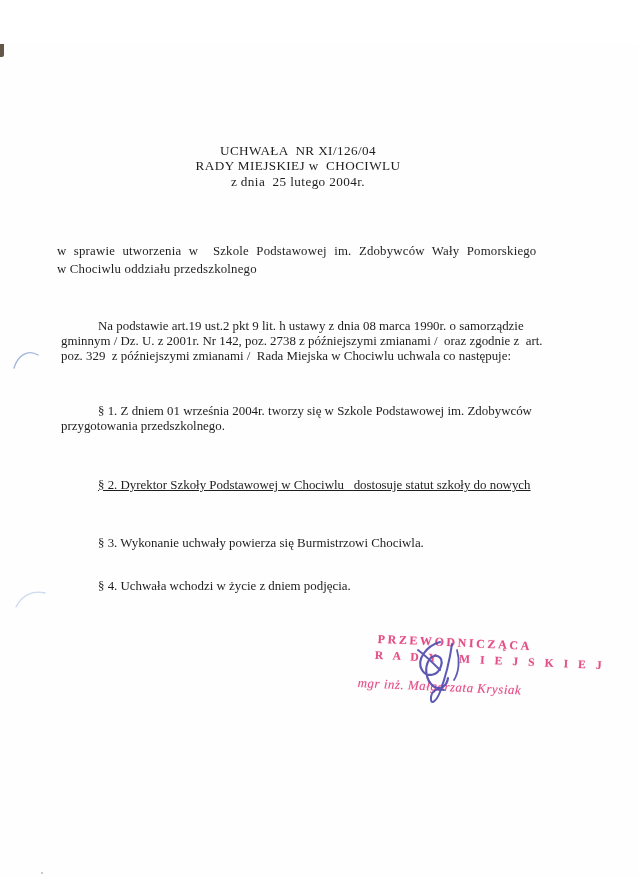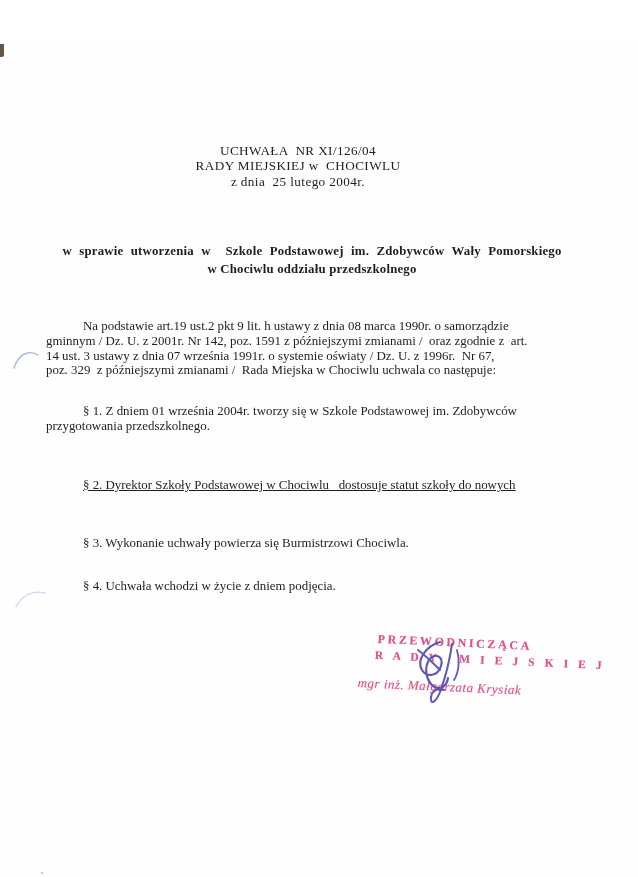--- a/index.html
+++ b/index.html
@@ -25,31 +25,30 @@
     font-size: 13.2px;
     line-height: 15.4px;
     letter-spacing: 0.4px;
   }
 
   
   .subject-block {
     position: absolute;
     top: 199px; left: 57px;
     width: 510px;
-    font-weight: 700;
+    font-weight: 400;
     font-size: 12.8px;
     line-height: 17.5px;
     letter-spacing: 0.2px;
-    text-align: center;
   }
   .subject-l1 { word-spacing: 4px; }
 
   .body-text {
     position: absolute;
-    left: 46px;
+    left: 61px;
     width: 500px;
     font-size: 12.9px;
     line-height: 14.8px;
   }
   .preamble-block { top: 275px; }
   .par1-block { top: 360px; }
   .par2-block { top: 434px; text-decoration: underline; }
   .par3-block { top: 492px; }
   .par4-block { top: 535px; }
   .indent { text-indent: 37px; }
@@ -142,22 +141,21 @@
     <div class="line">z dnia  25 lutego 2004r.</div>
   </div>
 
   <div class="subject-block">
     <div class="line subject-l1">w sprawie utworzenia w  Szkole Podstawowej im. Zdobywców Wały Pomorskiego</div>
     <div class="line">w Chociwlu oddziału przedszkolnego</div>
   </div>
 
   <div class="body-text preamble-block">
     <div class="line indent">Na podstawie art.19 ust.2 pkt 9 lit. h ustawy z dnia 08 marca 1990r. o samorządzie</div>
-    <div class="line">gminnym / Dz. U. z 2001r. Nr 142, poz. 1591 z późniejszymi zmianami /  oraz zgodnie z  art.</div>
-    <div class="line">14 ust. 3 ustawy z dnia 07 września 1991r. o systemie oświaty / Dz. U. z 1996r.  Nr 67,</div>
+    <div class="line">gminnym / Dz. U. z 2001r. Nr 142, poz. 2738 z późniejszymi zmianami /  oraz zgodnie z  art.</div>
     <div class="line">poz. 329  z późniejszymi zmianami /  Rada Miejska w Chociwlu uchwala co następuje:</div>
   </div>
 
   <div class="body-text par1-block">
     <div class="line indent">§ 1. Z dniem 01 września 2004r. tworzy się w Szkole Podstawowej im. Zdobywców</div>
     <div class="line">przygotowania przedszkolnego.</div>
   </div>
 
   <div class="body-text par2-block">
     <div class="line indent">§ 2. Dyrektor Szkoły Podstawowej w Chociwlu   dostosuje statut szkoły do nowych</div>

